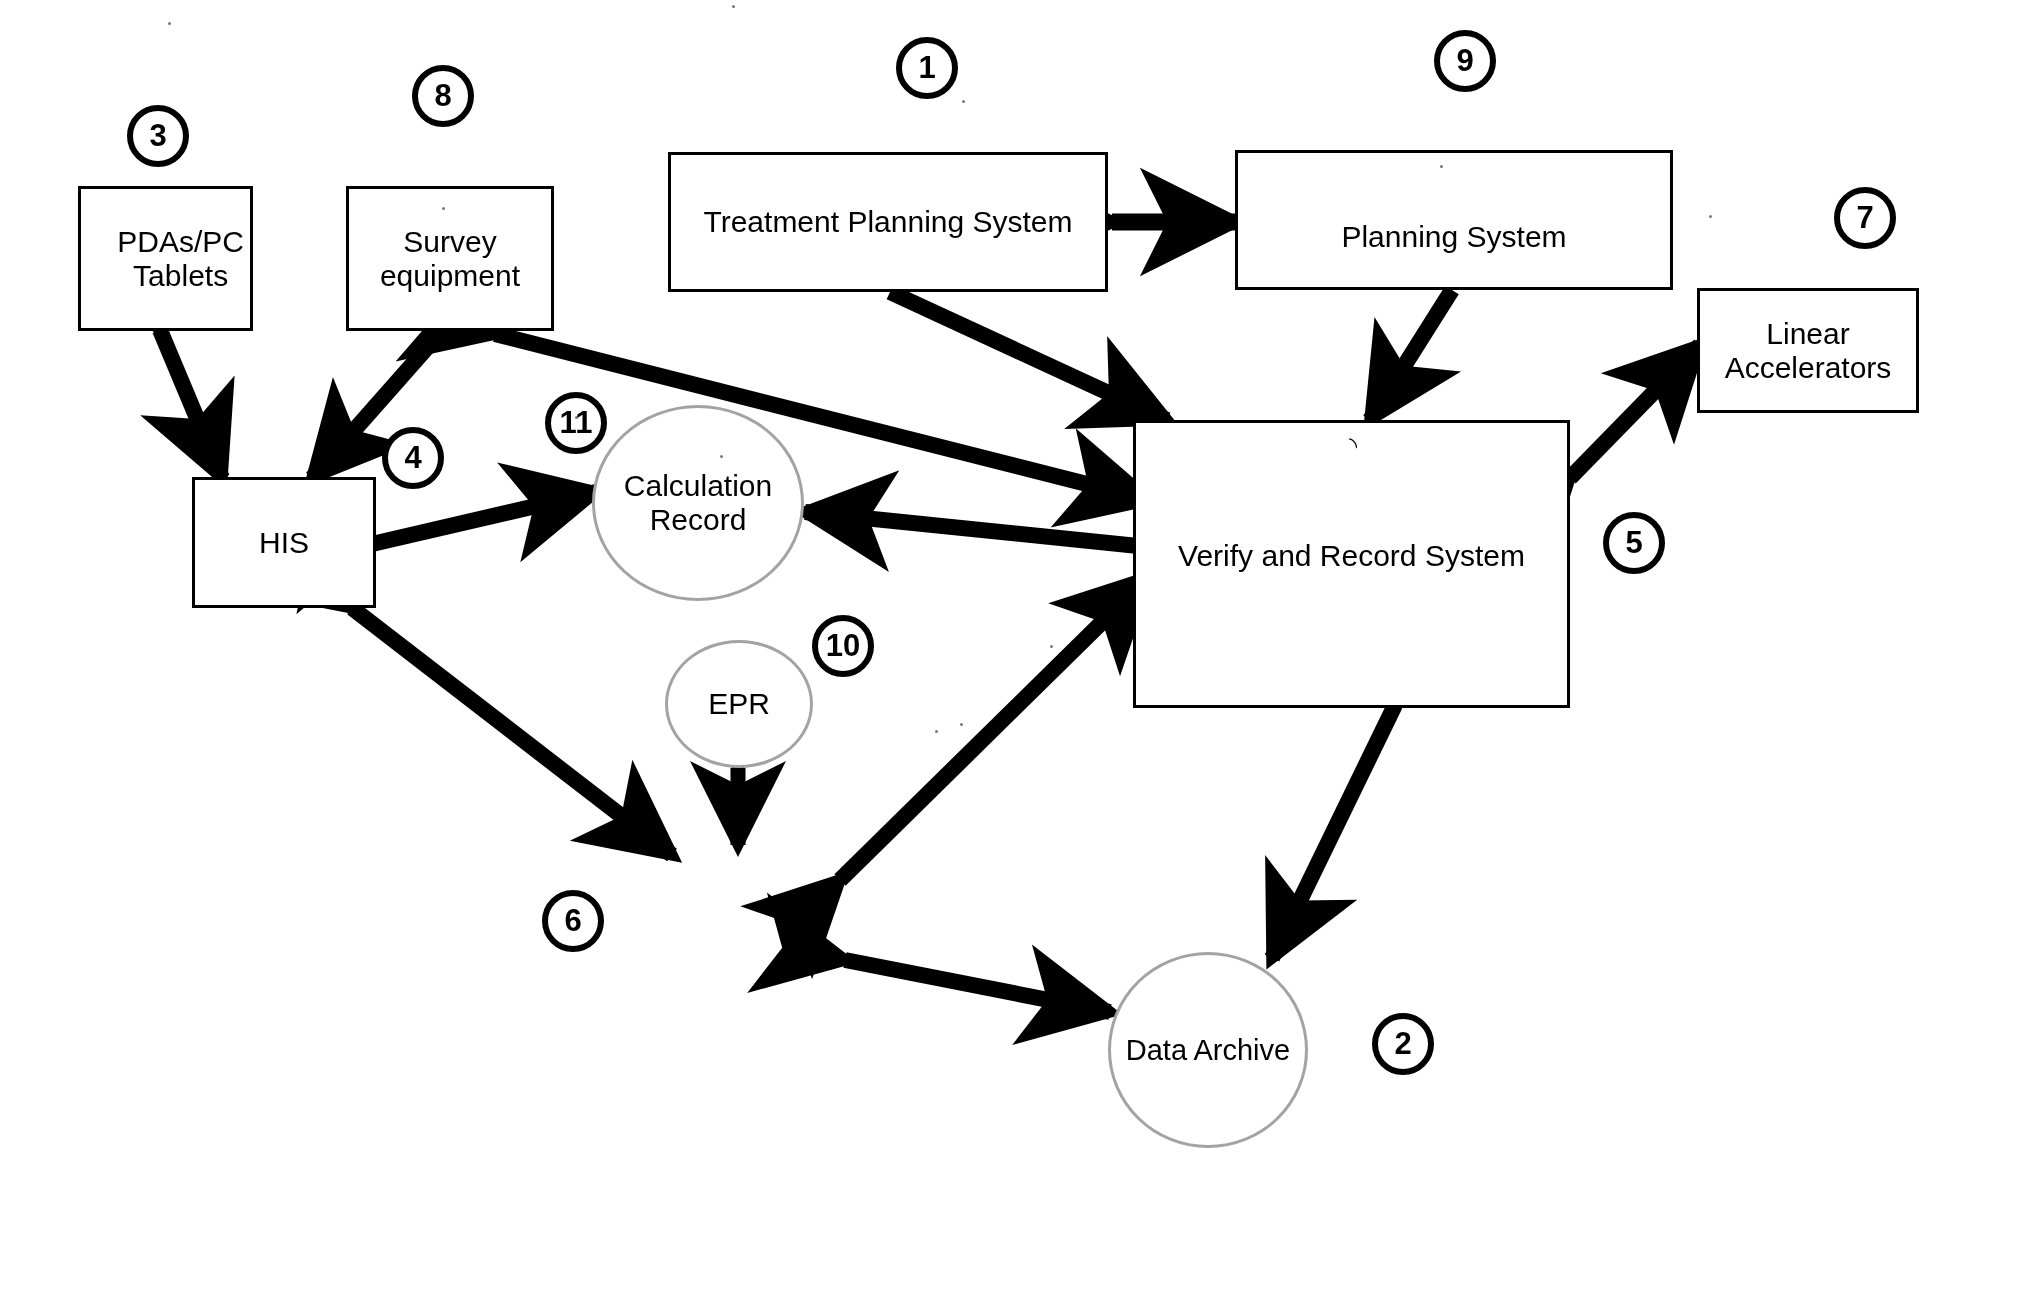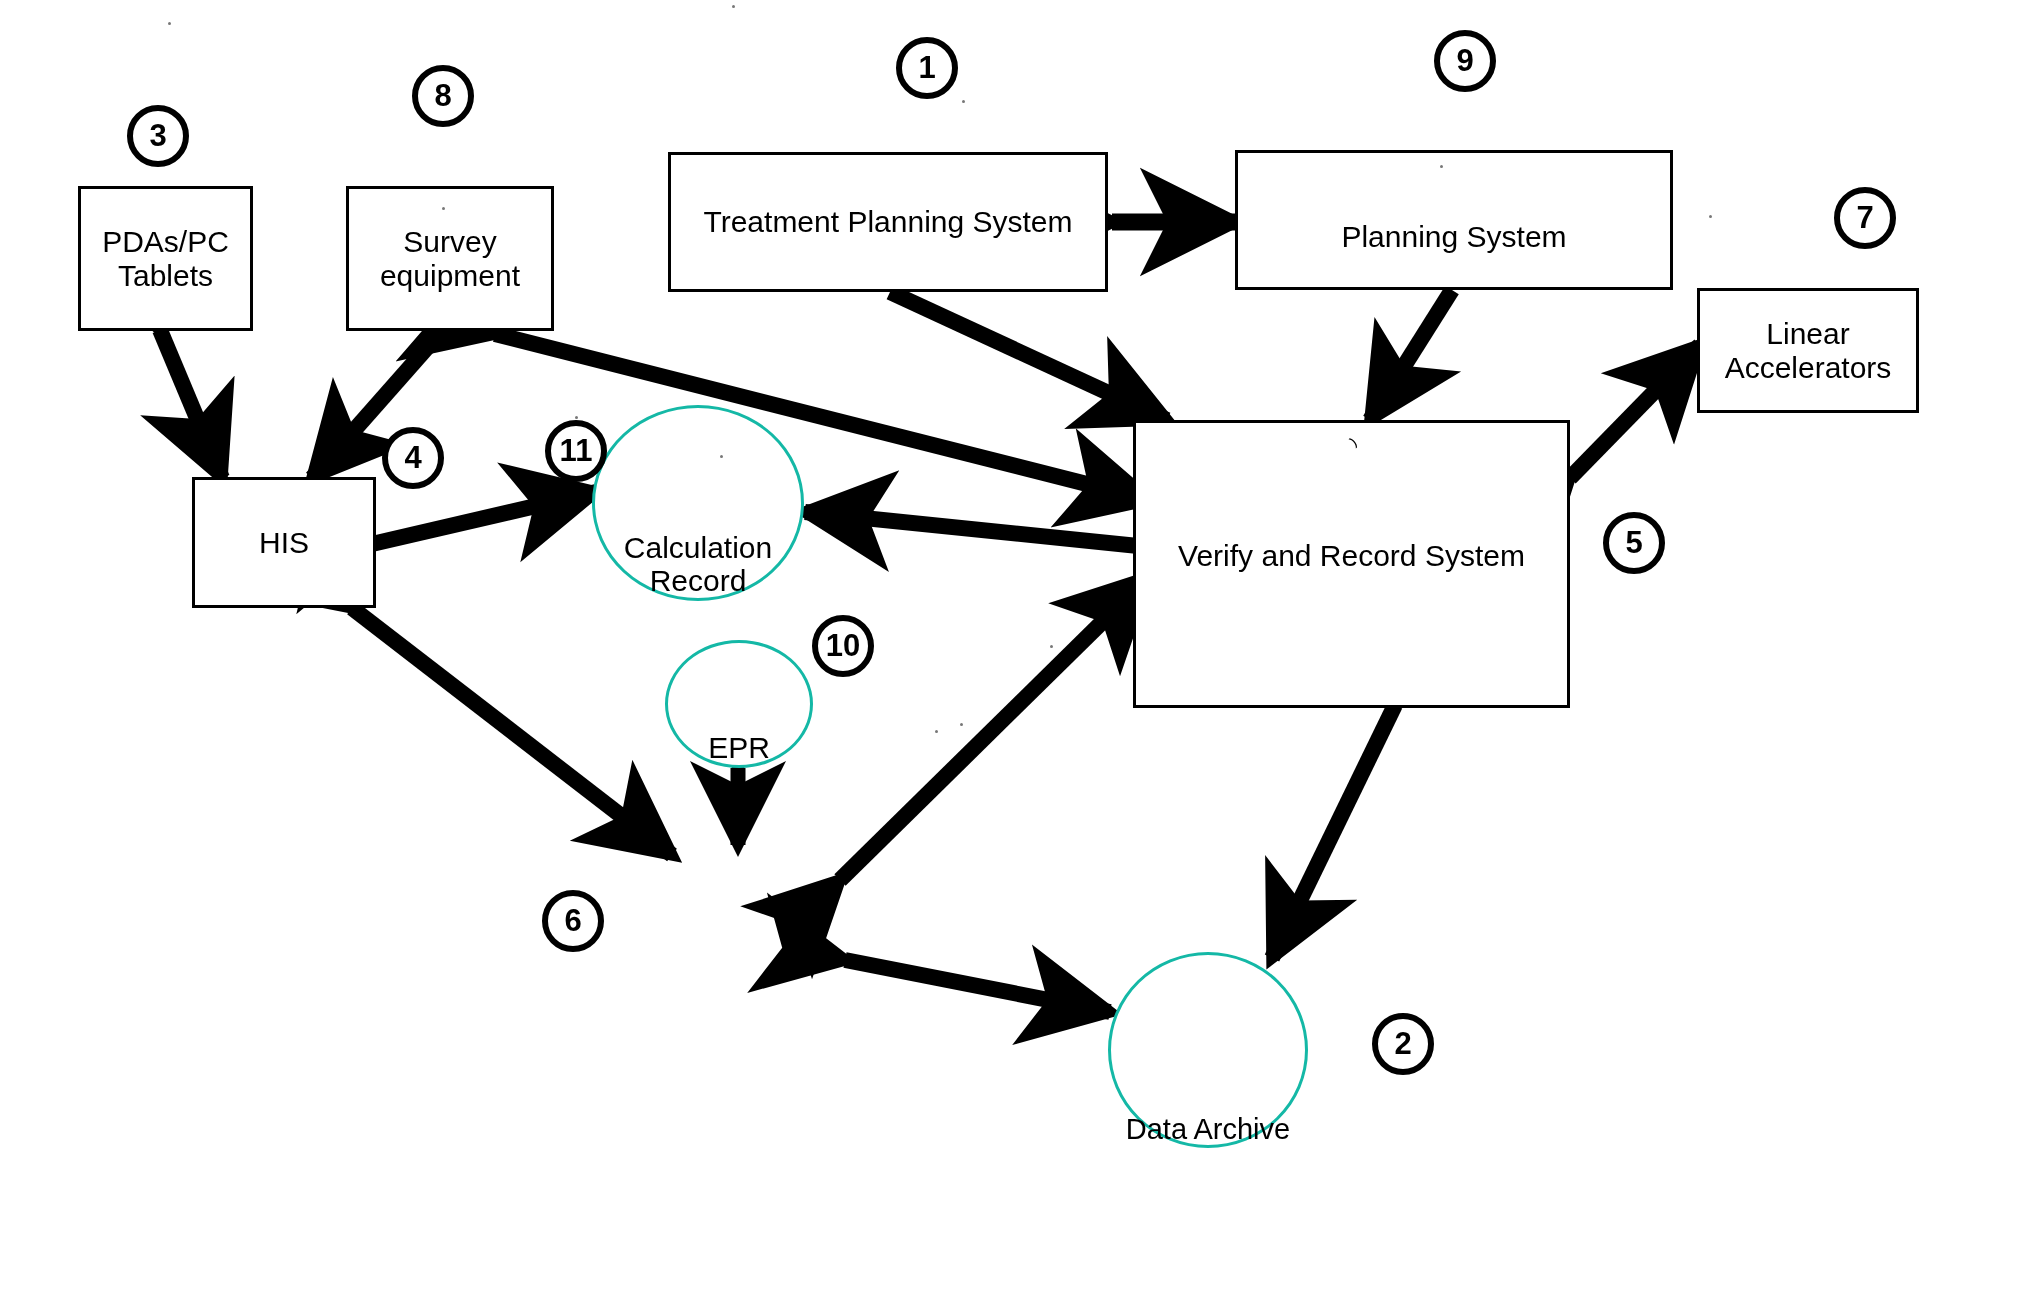--- a/index.html
+++ b/index.html
@@ -3,21 +3,21 @@
 <meta charset="utf-8">
 <style>
   html,body{margin:0;padding:0;background:#ffffff;}
   body{width:2043px;height:1311px;font-family:"Liberation Sans",sans-serif;}
   #stage{position:relative;width:2043px;height:1311px;overflow:hidden;background:#fff;}
   svg#wires{position:absolute;left:0;top:0;width:2043px;height:1311px;}
 
   .node{position:absolute;box-sizing:border-box;display:flex;align-items:center;justify-content:center;
         text-align:center;color:#000;background:#fff;line-height:1.12;}
   .node.box{border:3px solid #000;}
-  .node.ellipse{border:3px solid #14b8a6;border-radius:50%;align-items:flex-end;}
+  .node.ellipse{border:3px solid #a3a3a3;border-radius:50%;}
   .node .lbl{display:block;padding:0 6px;font-size:30px;}
   .node .lbl.small{font-size:29px;}
 
   .tag{position:absolute;box-sizing:border-box;width:62px;height:62px;border:6px solid #000;border-radius:50%;
        background:#fff;display:flex;align-items:center;justify-content:center;font-weight:bold;font-size:31px;color:#000;}
 
   .speck{position:absolute;background:#4a4a4a;width:3px;height:3px;border-radius:50%;opacity:.75;}
   .scribble{position:absolute;color:#000;font-size:26px;line-height:1;}
 </style>
 </head>
@@ -54,21 +54,21 @@
 
     <line x1="738" y1="768" x2="738" y2="845" stroke="#000" stroke-width="15" marker-start="url(#ah)" marker-end="url(#ah)"></line>
 
     <line x1="840" y1="880" x2="1148" y2="577" stroke="#000" stroke-width="16" marker-start="url(#ah)" marker-end="url(#ah)"></line>
 
     <line x1="845" y1="960" x2="1110" y2="1012" stroke="#000" stroke-width="16" marker-start="url(#ah)" marker-end="url(#ah)"></line>
 
     <line x1="1395" y1="705" x2="1272" y2="958" stroke="#000" stroke-width="16" marker-end="url(#ah)"></line>
   </svg>
 
-  <div class="node box" style="left:78px;top:186px;width:175px;height:145px;">
+  <div class="node box" style="left:78px;top:186px;width:175px;height:145px;justify-content:flex-end;">
     <span class="lbl">
       <span>PDAs/PC</span><br>
       <span>Tablets</span>
     </span>
   </div>
 
   <div class="node box" style="left:340px;top:186px;width:208px;height:145px;margin-left:6px;">
     <span class="lbl">
       <span>Survey</span><br>
       <span>equipment</span>
@@ -128,21 +128,21 @@
     </div>
   <div class="tag" style="left:1434px;top:30px;">
     <span>9</span>
     </div>
   <div class="tag" style="left:1834px;top:187px;">
     <span>7</span>
     </div>
   <div class="tag" style="left:382px;top:427px;">
     <span>4</span>
     </div>
-  <div class="tag" style="left:545px;top:420px;">
+  <div class="tag" style="left:545px;top:392px;">
     <span>11</span>
     </div>
   <div class="tag" style="left:1603px;top:512px;">
     <span>5</span>
     </div>
   <div class="tag" style="left:812px;top:615px;">
     <span>10</span>
     </div>
   <div class="tag" style="left:542px;top:890px;">
     <span>6</span>

